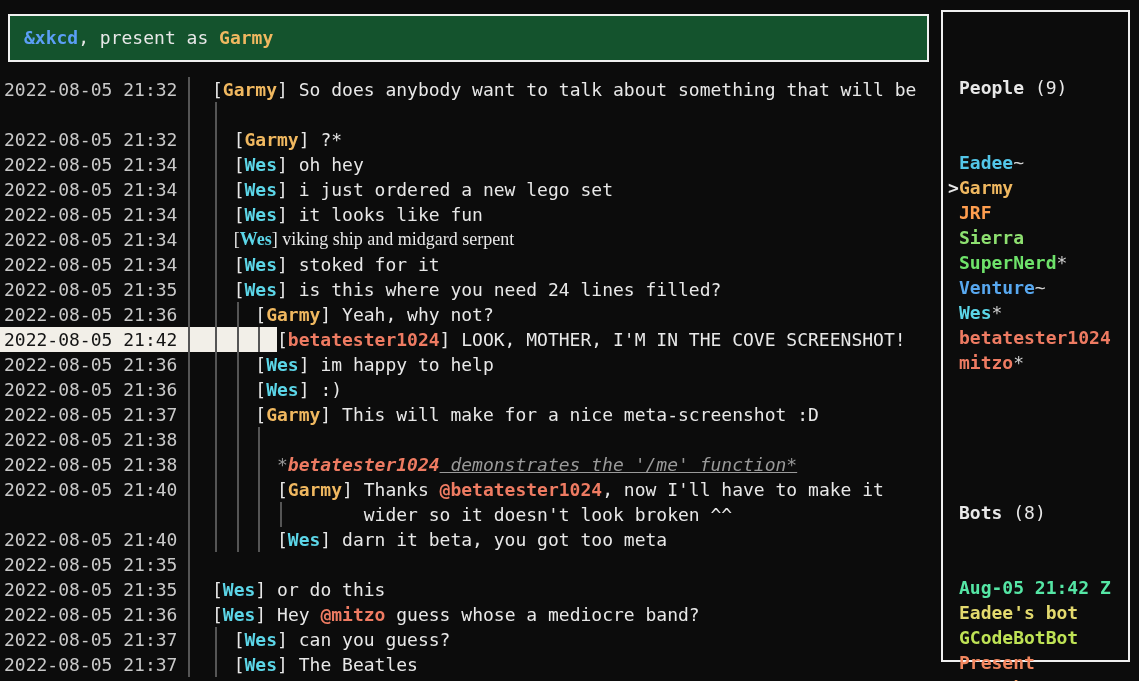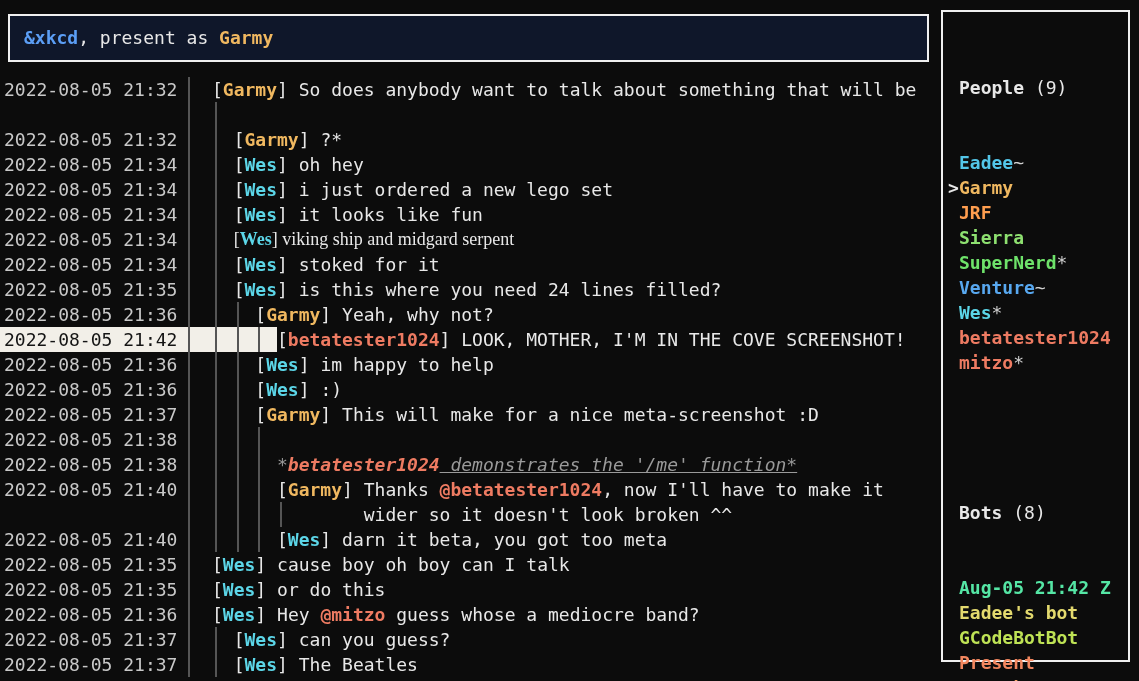--- a/index.html
+++ b/index.html
@@ -2,21 +2,21 @@
 <html><head>
 <meta charset="utf-8">
 <style>
   html,body{margin:0;padding:0;background:#0c0c0c;}
   body{
     position:relative;width:1139px;height:681px;overflow:hidden;
     font-family:"DejaVu Sans Mono",monospace;font-size:18px;line-height:25px;color:#e8e8e8;
   }
   .hbox{
     position:absolute;left:8px;top:14px;width:921px;height:48px;
-    border:2px solid #f0f0f0;box-sizing:border-box;background:#0f172a;
+    border:2px solid #f0f0f0;box-sizing:border-box;background:#14532d;
     white-space:pre;line-height:43px;padding-left:14px;
   }
   .b{font-weight:bold;}
   .sbox{
     position:absolute;left:941px;top:10px;width:189px;height:652px;
     border:2px solid #f0f0f0;box-sizing:border-box;background:#0c0c0c;
     padding:13px 0 0 16px;white-space:pre;
   }
   .sitem{position:relative;height:25px;}
   .sprefix{position:absolute;left:-11px;color:#e8e8e8;}
@@ -50,21 +50,21 @@
     <div class="hlblock" style="left: 0px; top: 327px; width: 277px; height: 25px; background: rgb(242, 239, 232);"></div>
     <div class="row" style="top: 327px;"><span class="ts hl" style="color: rgb(20, 20, 20);">2022-08-05 21:42</span><span class="msg" style="left: 277.01px;"><span>[</span><span class="b" style="color: rgb(238, 123, 98);">betatester1024</span><span>] </span><span>LOOK, MOTHER, I'M IN THE COVE SCREENSHOT!</span></span></div>
     <div class="row" style="top: 352px;"><span class="ts">2022-08-05 21:36</span><span class="msg" style="left: 255.34px;"><span>[</span><span class="b" style="color: rgb(92, 214, 232);">Wes</span><span>] </span><span>im happy to help</span></span></div>
     <div class="row" style="top: 377px;"><span class="ts">2022-08-05 21:36</span><span class="msg" style="left: 255.34px;"><span>[</span><span class="b" style="color: rgb(92, 214, 232);">Wes</span><span>] </span><span>:)</span></span></div>
     <div class="row" style="top: 402px;"><span class="ts">2022-08-05 21:37</span><span class="msg" style="left: 255.34px;"><span>[</span><span class="b" style="color: rgb(240, 184, 96);">Garmy</span><span>] </span><span>This will make for a nice meta-screenshot :D</span></span></div>
     <div class="row" style="top: 427px;"><span class="ts">2022-08-05 21:38</span></div>
     <div class="row" style="top: 452px;"><span class="ts">2022-08-05 21:38</span><span class="msg me" style="left: 277.01px;"><span class="dim" style="color: rgb(154, 154, 154);">*</span><span class="b" style="color: rgb(238, 123, 98);">betatester1024</span><span class="dim" style="color: rgb(154, 154, 154); text-decoration: underline;"> demonstrates the '/me' function*</span></span></div>
     <div class="row" style="top: 477px;"><span class="ts">2022-08-05 21:40</span><span class="msg" style="left: 277.01px;"><span>[</span><span class="b" style="color: rgb(240, 184, 96);">Garmy</span><span>] </span><span>Thanks </span><span class="b" style="color: rgb(238, 123, 98);">@betatester1024</span><span>, now I'll have to make it</span></span></div>
     <div class="row" style="top: 502px;"><span class="msg" style="left: 363.71px;"><span>wider so it doesn't look broken ^^</span></span></div>
     <div class="row" style="top: 527px;"><span class="ts">2022-08-05 21:40</span><span class="msg" style="left: 277.01px;"><span>[</span><span class="b" style="color: rgb(92, 214, 232);">Wes</span><span>] </span><span>darn it beta, you got too meta</span></span></div>
-    <div class="row" style="top: 552px;"><span class="ts">2022-08-05 21:35</span><span class="msg" style="left: 212px;"><span>[</span><span class="b" style="color: rgb(92, 214, 232);">Wes</span><span>] </span><span>cause boy oh boy can I talk</span></span></div>
+    <div class="row" style="top: 552px;"><span class="ts">2022-08-05 21:35</span></div>
     <div class="row" style="top: 577px;"><span class="ts">2022-08-05 21:35</span><span class="msg" style="left: 212px;"><span>[</span><span class="b" style="color: rgb(92, 214, 232);">Wes</span><span>] </span><span>or do this</span></span></div>
     <div class="row" style="top: 602px;"><span class="ts">2022-08-05 21:36</span><span class="msg" style="left: 212px;"><span>[</span><span class="b" style="color: rgb(92, 214, 232);">Wes</span><span>] </span><span>Hey </span><span class="b" style="color: rgb(238, 123, 98);">@mitzo</span><span> guess whose a mediocre band?</span></span></div>
     <div class="row" style="top: 627px;"><span class="ts">2022-08-05 21:37</span><span class="msg" style="left: 233.67px;"><span>[</span><span class="b" style="color: rgb(92, 214, 232);">Wes</span><span>] </span><span>can you guess?</span></span></div>
     <div class="row" style="top: 652px;"><span class="ts">2022-08-05 21:37</span><span class="msg" style="left: 233.67px;"><span>[</span><span class="b" style="color: rgb(92, 214, 232);">Wes</span><span>] </span><span>The Beatles</span></span></div>
     <div class="vline" style="left: 188px; top: 77px; height: 600px; background: rgb(85, 85, 85);"></div>
     <div class="vline" style="left: 215px; top: 102px; height: 450px; background: rgb(85, 85, 85);"></div>
     <div class="vline" style="left: 236.67px; top: 302px; height: 250px; background: rgb(85, 85, 85);"></div>
     <div class="vline" style="left: 258.34px; top: 327px; height: 25px; background: rgb(85, 85, 85);"></div>
     <div class="vline" style="left: 258.34px; top: 427px; height: 125px; background: rgb(85, 85, 85);"></div>
     <div class="vline" style="left: 280.01px; top: 502px; height: 25px; background: rgb(85, 85, 85);"></div>

